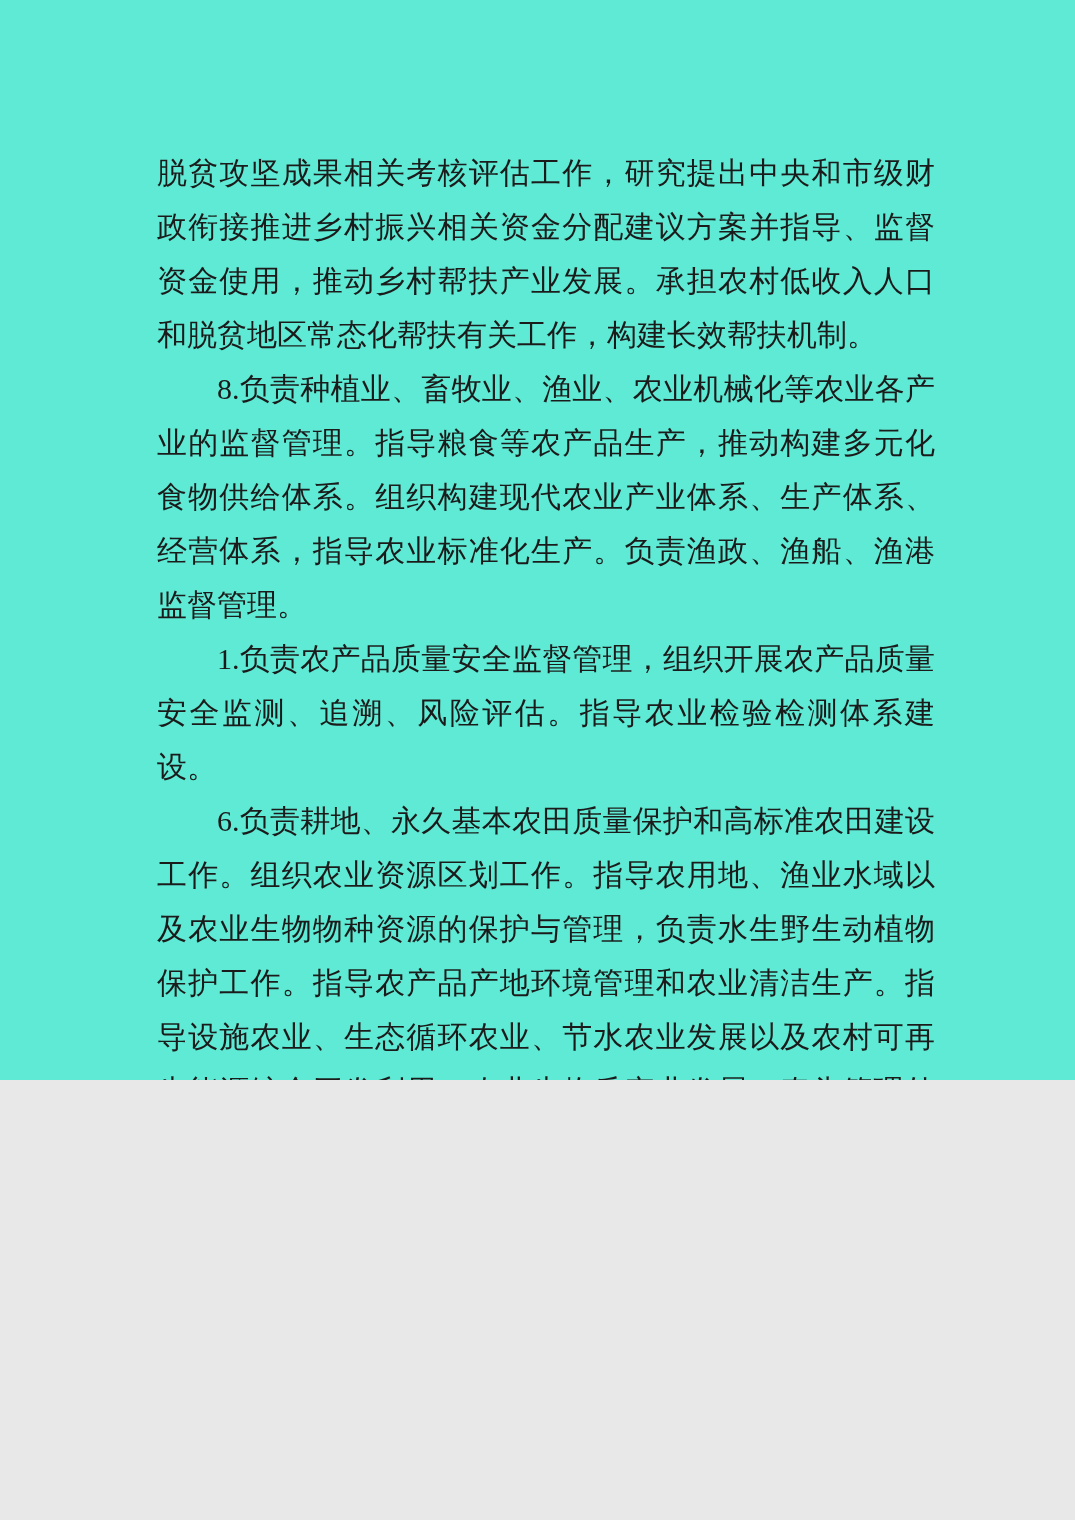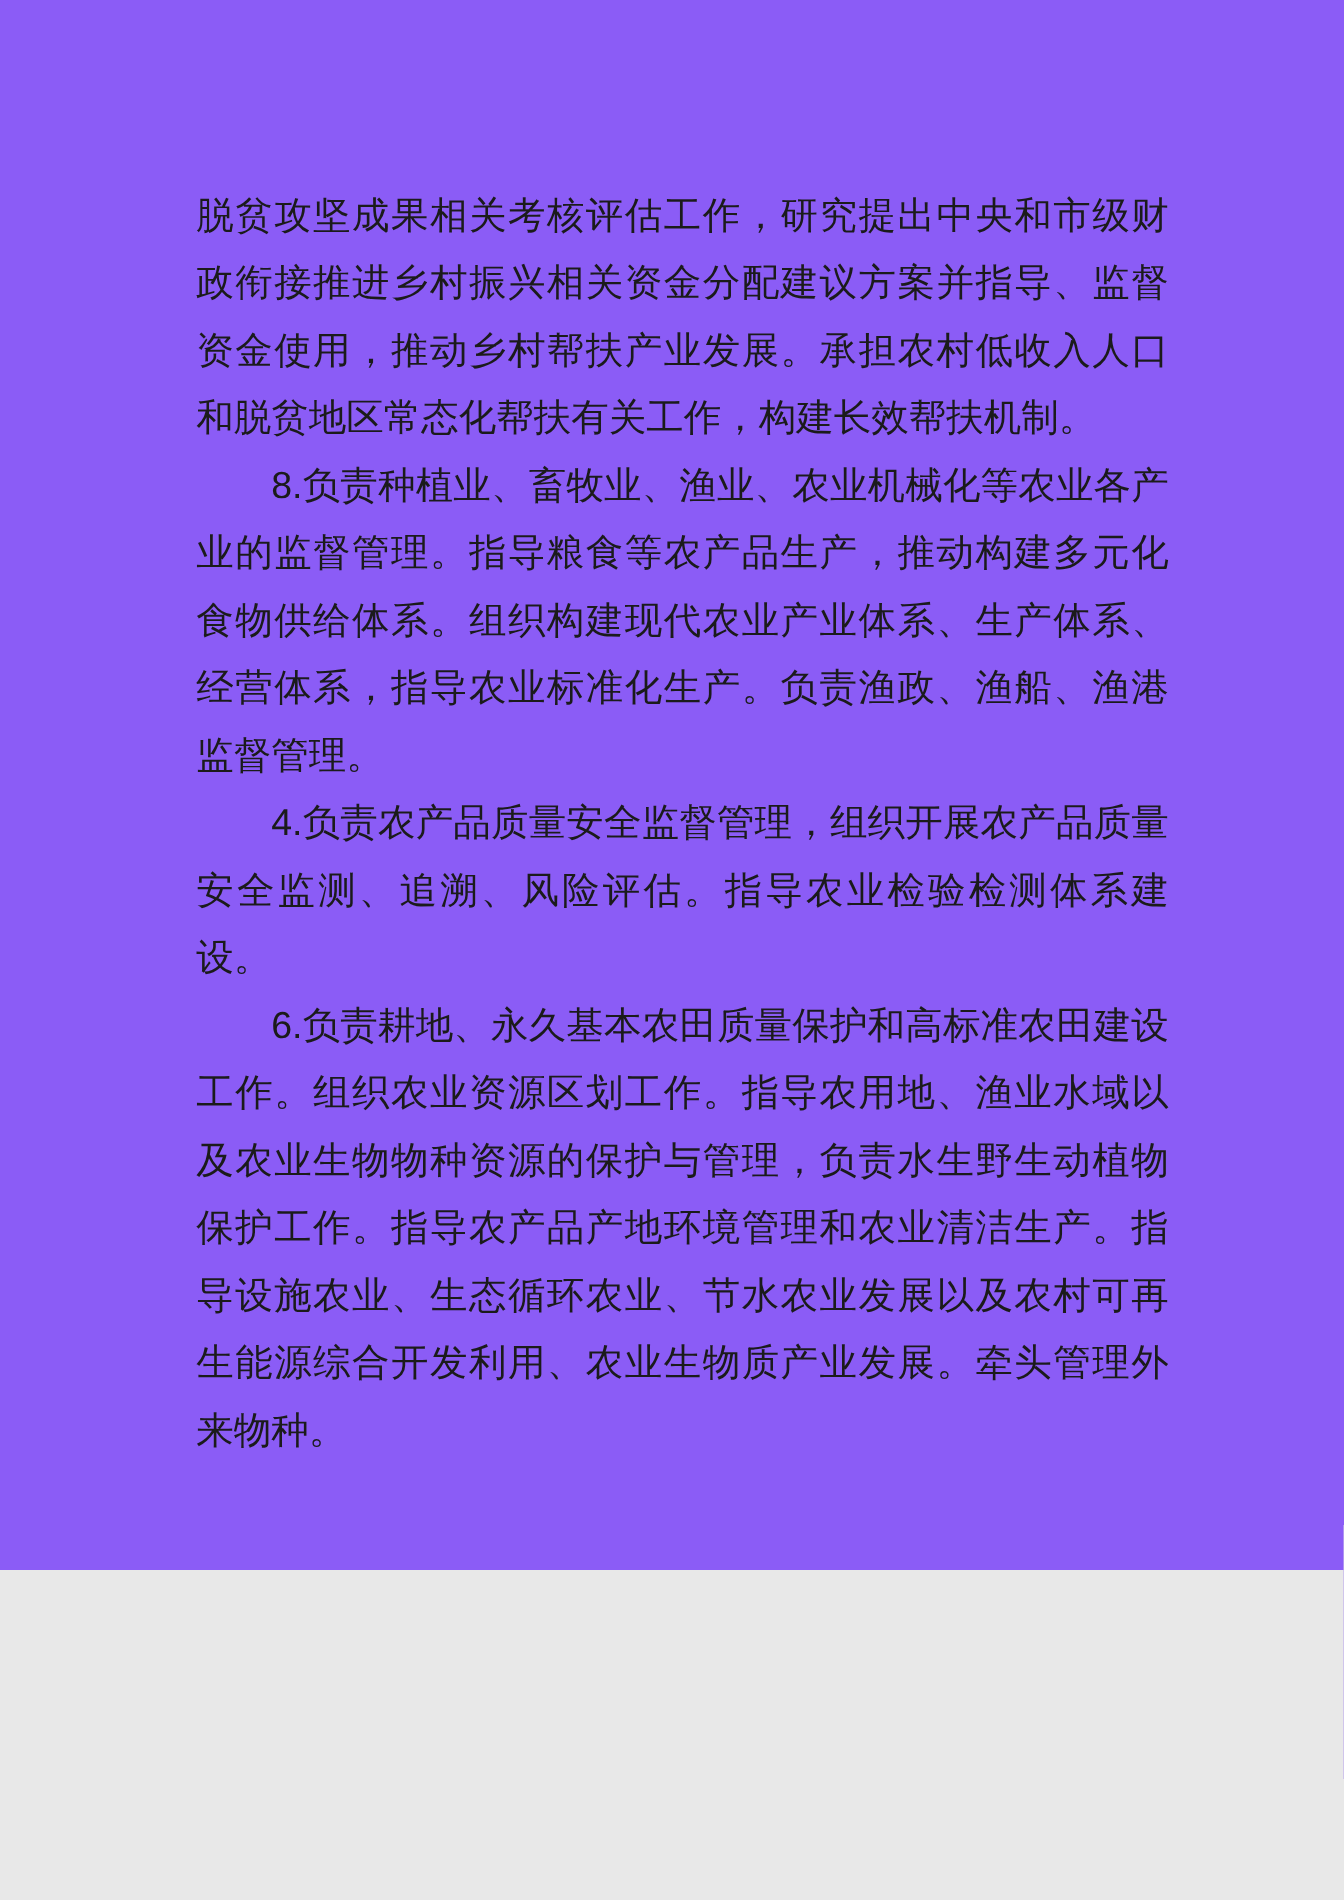--- a/index.html
+++ b/index.html
@@ -3,25 +3,25 @@
 <meta charset="utf-8">
 <style>
   html, body {
     margin: 0;
     padding: 0;
     background: #e8e8e8;
   }
   .page {
     position: relative;
     width: 1075px;
-    height: 1256px;
-    background: #8b5cf6;
+    height: 1080px;
+    background: #5eead4;
     margin: 0 auto;
     overflow: hidden;
-    font-family: Liberation Sans, sans-serif;
+    font-family: Liberation Serif, serif;
     color: #1b1b1b;
   }
   .doc-body {
     position: absolute;
     left: 157px;
     top: 146px;
     width: 778px;
     font-size: 30px;
     line-height: 54px;
     text-align: justify;
@@ -47,19 +47,19 @@
   }
 </style>
 </head>
 <body>
 
 <div class="page">
 
   <div class="doc-body">
     <p>脱贫攻坚成果相关考核评估工作，研究提出中央和市级财政衔接推进乡村振兴相关资金分配建议方案并指导、监督资金使用，推动乡村帮扶产业发展。承担农村低收入人口和脱贫地区常态化帮扶有关工作，构建长效帮扶机制。</p>
     <p class="indent">8.负责种植业、畜牧业、渔业、农业机械化等农业各产业的监督管理。指导粮食等农产品生产，推动构建多元化食物供给体系。组织构建现代农业产业体系、生产体系、经营体系，指导农业标准化生产。负责渔政、渔船、渔港监督管理。</p>
-    <p class="indent">4.负责农产品质量安全监督管理，组织开展农产品质量安全监测、追溯、风险评估。指导农业检验检测体系建设。</p>
+    <p class="indent">1.负责农产品质量安全监督管理，组织开展农产品质量安全监测、追溯、风险评估。指导农业检验检测体系建设。</p>
     <p class="indent">6.负责耕地、永久基本农田质量保护和高标准农田建设工作。组织农业资源区划工作。指导农用地、渔业水域以及农业生物物种资源的保护与管理，负责水生野生动植物保护工作。指导农产品产地环境管理和农业清洁生产。指导设施农业、生态循环农业、节水农业发展以及农村可再生能源综合开发利用、农业生物质产业发展。牵头管理外来物种。</p>
   </div>
 
   <div class="page-footer">- 2 -</div>
 
 </div>
 
 </body></html>

